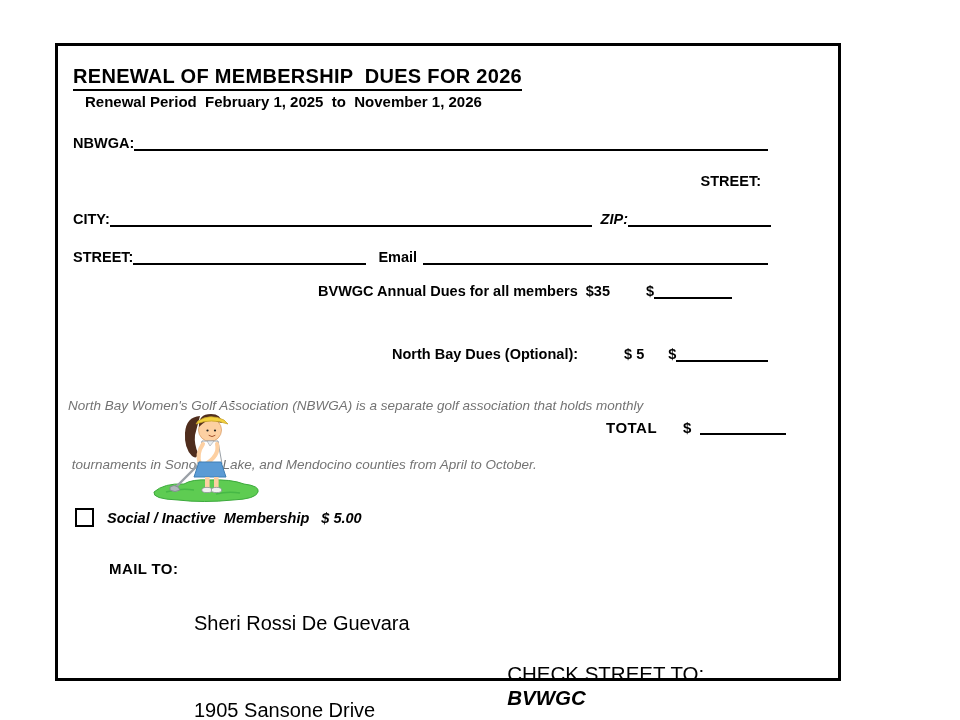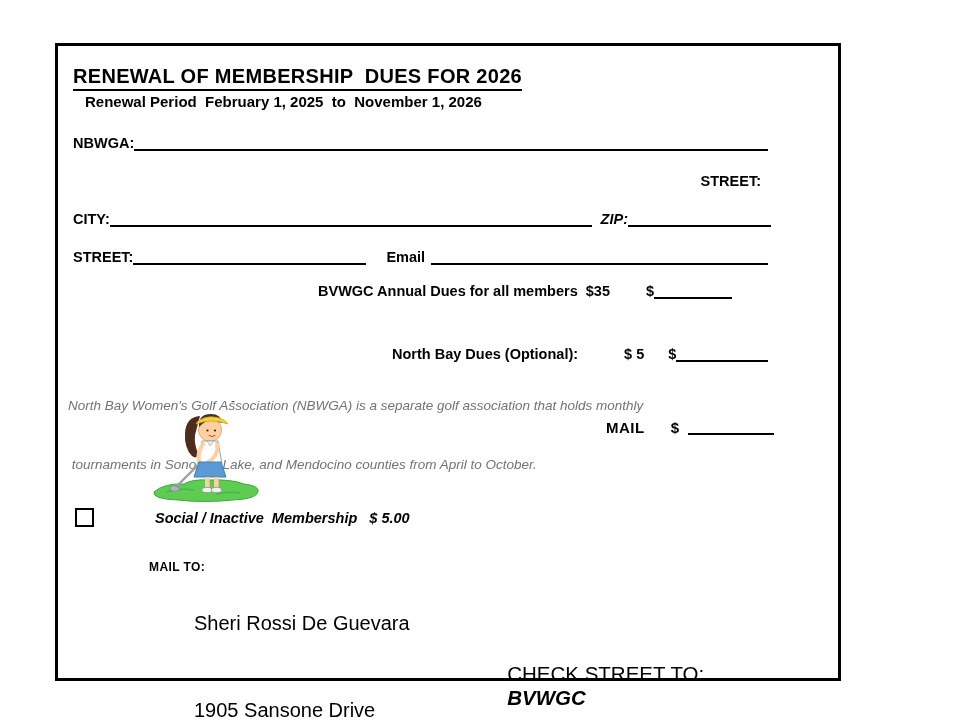--- a/index.html
+++ b/index.html
@@ -33,21 +33,21 @@
 
   
   .total-lbl { font-size:15px; font-weight:700; letter-spacing:.5px; line-height:19px; }
 
   
   .social-row { position:absolute; display:flex; align-items:center; }
   .checkbox { width:19px; height:19px; border:2.5px solid #000; background:#fff; }
   .social-lbl { font-size:14.5px; font-weight:700; font-style:italic; margin-left:13px; white-space:pre; }
 
   
-  .mailto-lbl { font-size:12px; font-weight:700; letter-spacing:.4px; white-space:pre;margin-left:40px; }
+  .mailto-lbl { font-size:15px; font-weight:700; letter-spacing:.4px; white-space:pre; }
   .address { font-size:20px; line-height:29px; white-space:pre; }
 
   
   .payable { font-size:20.5px; white-space:pre; }
   .payee { font-weight:700;font-style:italic; }
 </style>
 </head>
 <body>
 
 <div id="page">
@@ -71,21 +71,21 @@
     <div class="row" style="left:15px; right:67px; top:164px;">
       <span class="lbl">CITY:</span>
       <span class="bl grow"></span>
       <span class="lbl" style="margin-left:9px;font-style:italic;">ZIP:</span>
       <span class="bl" style="width:143px;"></span>
     </div>
 
     <div class="row" style="left:15px; right:70px; top:202px;">
       <span class="lbl">STREET:</span>
       <span class="bl" style="width:233px;"></span>
-      <span class="lbl" style="margin-left:20px;">Email</span>
+      <span class="lbl" style="margin-left:12px;">Email</span>
       <span class="bl grow" style="margin-left:6px;"></span>
     </div>
 
     <div class="row" style="left:260px; top:236px;">
       <span class="dues-text">BVWGC Annual Dues for all members  $35</span>
       <span class="dues-text" style="margin-left:36px;">$</span>
       <span class="bl" style="width:78px;"></span>
     </div>
 
     <div class="row" style="left:334px; top:273px;margin-top:26px;">
@@ -132,26 +132,26 @@
       <path d="M53 58 h22 l5 15 h-32 z" fill="#5b9bd5" stroke="#3f7fb5" stroke-width="1"></path>
 
       <rect x="59" y="73" width="4.6" height="11" fill="#fdd0a2"></rect>
       <rect x="68" y="73" width="4.6" height="11" fill="#fdd0a2"></rect>
 
       <ellipse cx="61" cy="86" rx="5.2" ry="2.6" fill="#f2f2f2" stroke="#8d9399" stroke-width="0.8"></ellipse>
       <ellipse cx="70.5" cy="86" rx="5.2" ry="2.6" fill="#f2f2f2" stroke="#8d9399" stroke-width="0.8"></ellipse>
     </svg>
 
     <div class="row" style="left:548px; top:372px;">
-      <span class="total-lbl">MAIL</span>
+      <span class="total-lbl">TOTAL</span>
       <span class="total-lbl" style="margin-left:26px;">$</span>
       <span class="bl" style="width:86px; margin-left:8px;"></span>
     </div>
 
-    <div class="social-row" style="left:17px; top:462px;gap:48px;">
+    <div class="social-row" style="left:17px; top:462px;">
       <span class="checkbox"></span>
       <span class="social-lbl">Social / Inactive  Membership   $ 5.00</span>
     </div>
 
     <div class="abs mailto-lbl" style="left:51px; top:514px;">MAIL TO:</div>
     <div class="abs address" style="left:136px; top:505px;">
       <div>Sheri Rossi De Guevara</div>
       <div>1905 Sansone Drive</div>
       
     </div>

